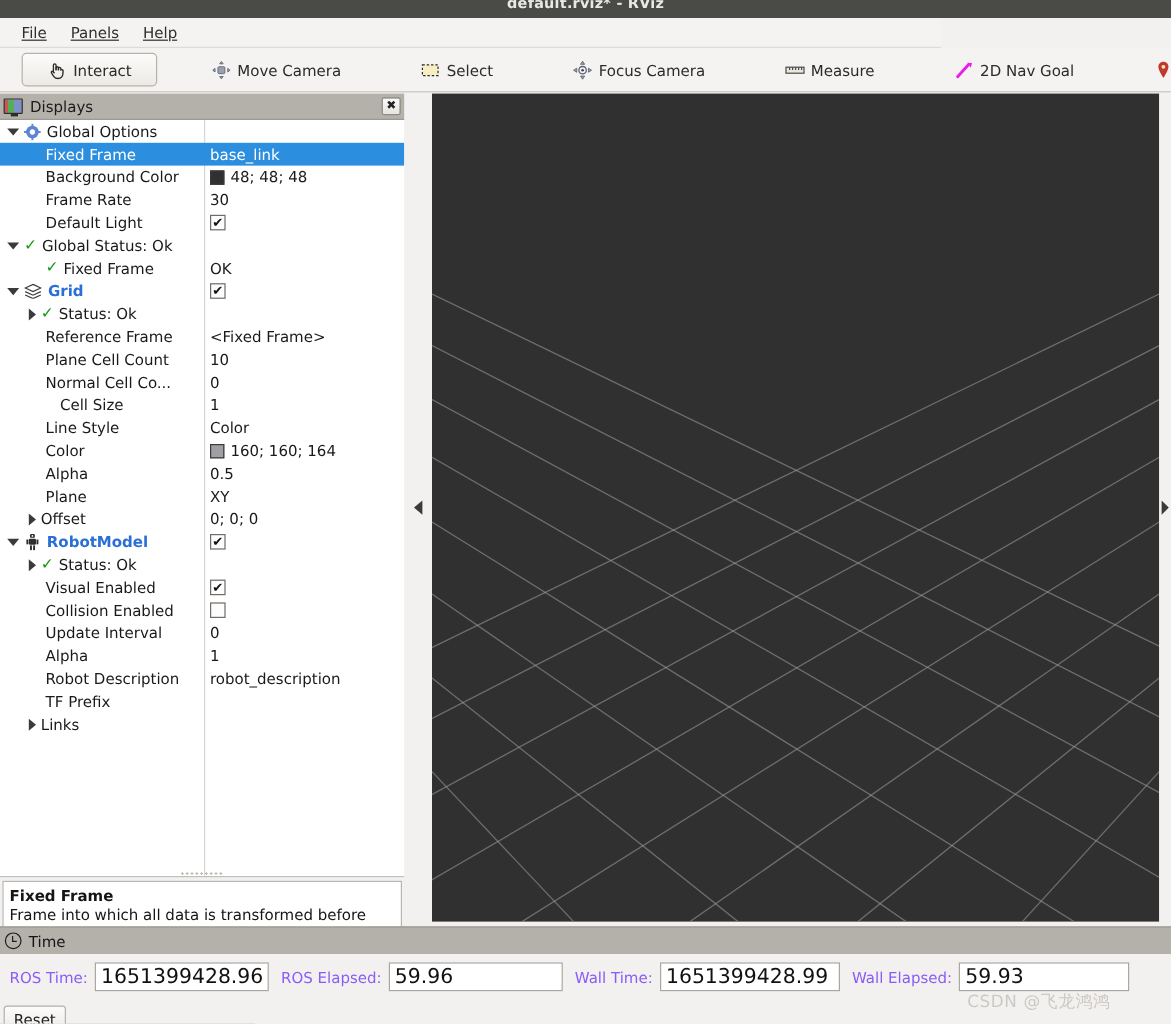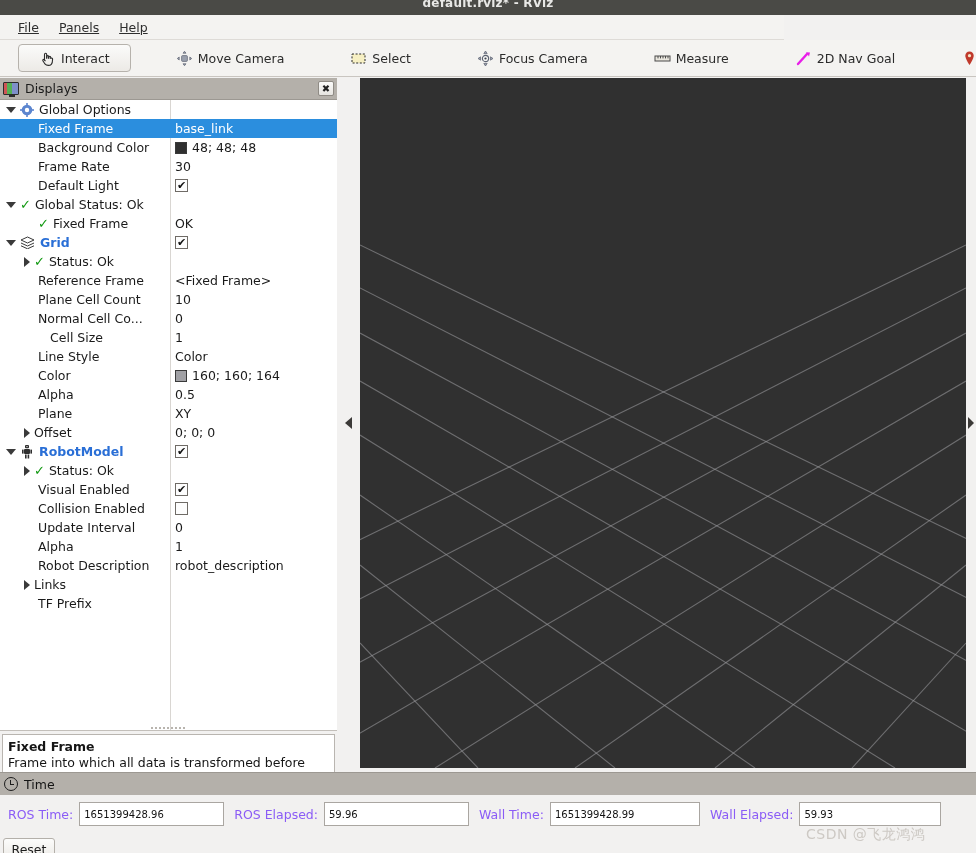--- a/index.html
+++ b/index.html
@@ -226,21 +226,21 @@
     background: #f2f1f0;
   }
   .time-fields {
     position: absolute; left: 0; top: 6px; width: 976px; height: 26px;
     display: flex; align-items: center; padding: 0 8px;
   }
   .tf-label { font-size: 12.5px; color: #8b5cf6; white-space: nowrap; }
   .tf-input {
     height: 24px; border: 1px solid #aaa6a1; background: #ffffff;
     margin-left: 6px; margin-right: 10px;
-    font-size: 10px; color: #111; padding: 0 4px;
+    font-size: 17px; color: #111; padding: 0 4px;
     display: flex; align-items: center;
     font-family: "DejaVu Sans", "Liberation Sans", sans-serif;
   }
   #ros-time-input { width: 145px; }
   #ros-elapsed-input { width: 145px; }
   #wall-time-input { width: 150px; }
   #wall-elapsed-input { width: 142px; margin-right: 0;}
   .reset-btn {
     position: absolute; left: 3px; top: 838px; width: 52px; height: 22px;
     border: 1px solid #b4b0aa; border-radius: 3px;
@@ -628,33 +628,33 @@
           <div class="tcol-name" style="padding-left: 24px;">
             <span class="twist none"></span>
             <span>Robot Description</span>
           </div>
           <div class="tcol-val">
             <span>robot_description</span>
           </div>
         </div>
         <div class="trow">
           <div class="tcol-name" style="padding-left: 24px;">
+            <span class="twist none"></span>
+            <span>TF Prefix</span>
+          </div>
+          <div class="tcol-val">
+            <span></span>
+          </div>
+        </div>
+        <div class="trow">
+          <div class="tcol-name" style="padding-left: 24px;">
             <span class="twist closed"></span>
             <span>Links</span>
           </div>
           <div class="tcol-val"></div>
-        </div>
-        <div class="trow">
-          <div class="tcol-name" style="padding-left: 24px;">
-            <span class="twist none"></span>
-            <span>TF Prefix</span>
-          </div>
-          <div class="tcol-val">
-            <span></span>
-          </div>
         </div>
       </div>
 
     <div class="grip-dots"></div>
 
     <div class="desc-wrap">
       <div class="desc">
         <b>Fixed Frame</b><br>
         <span>Frame into which all data is transformed before being displayed.</span>
       </div>

